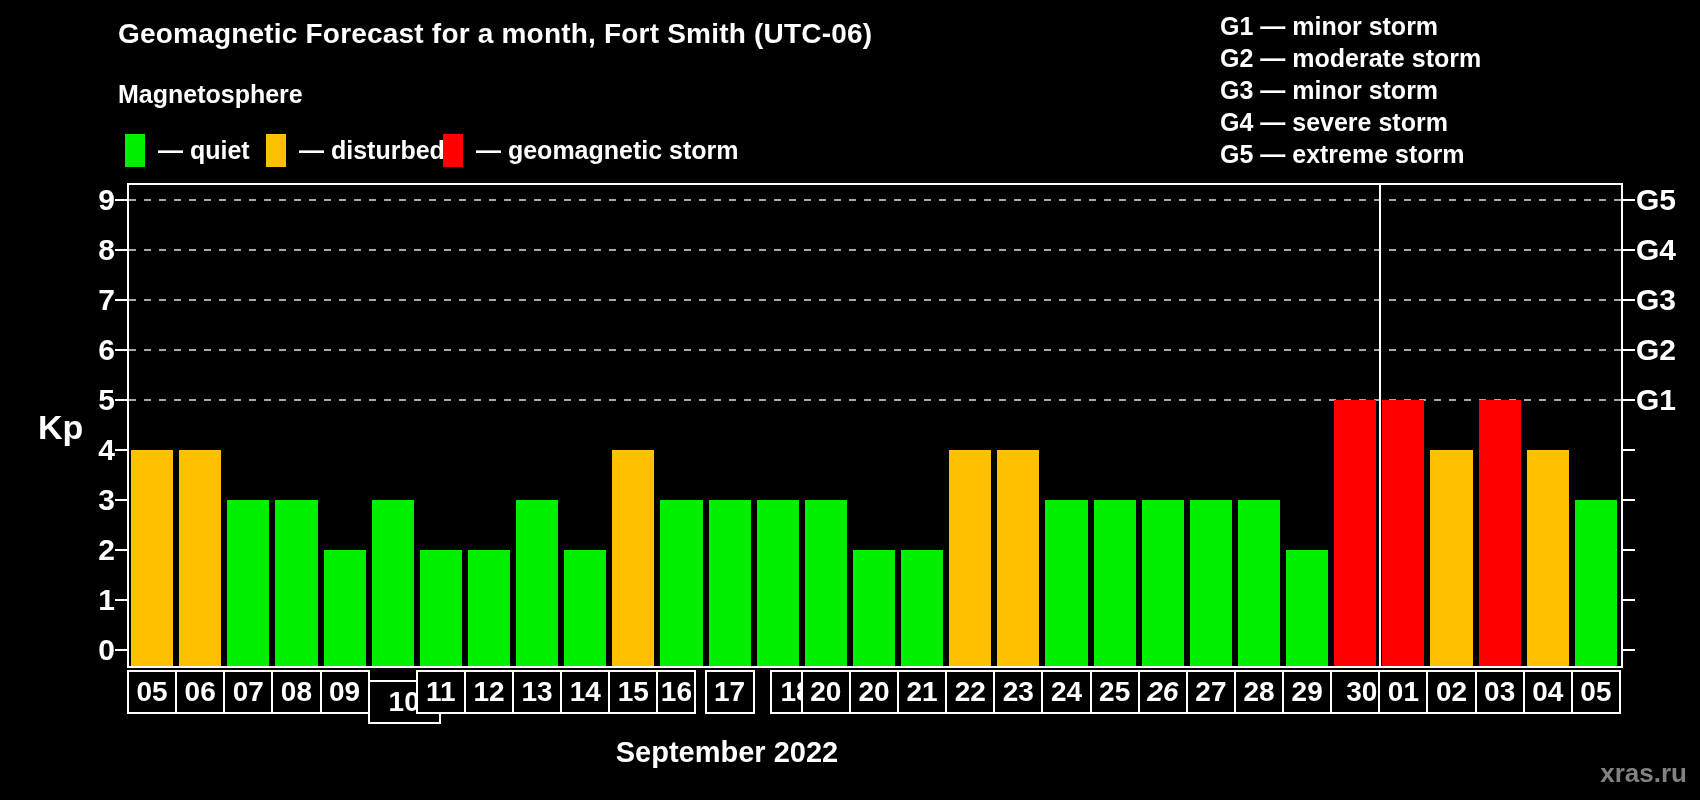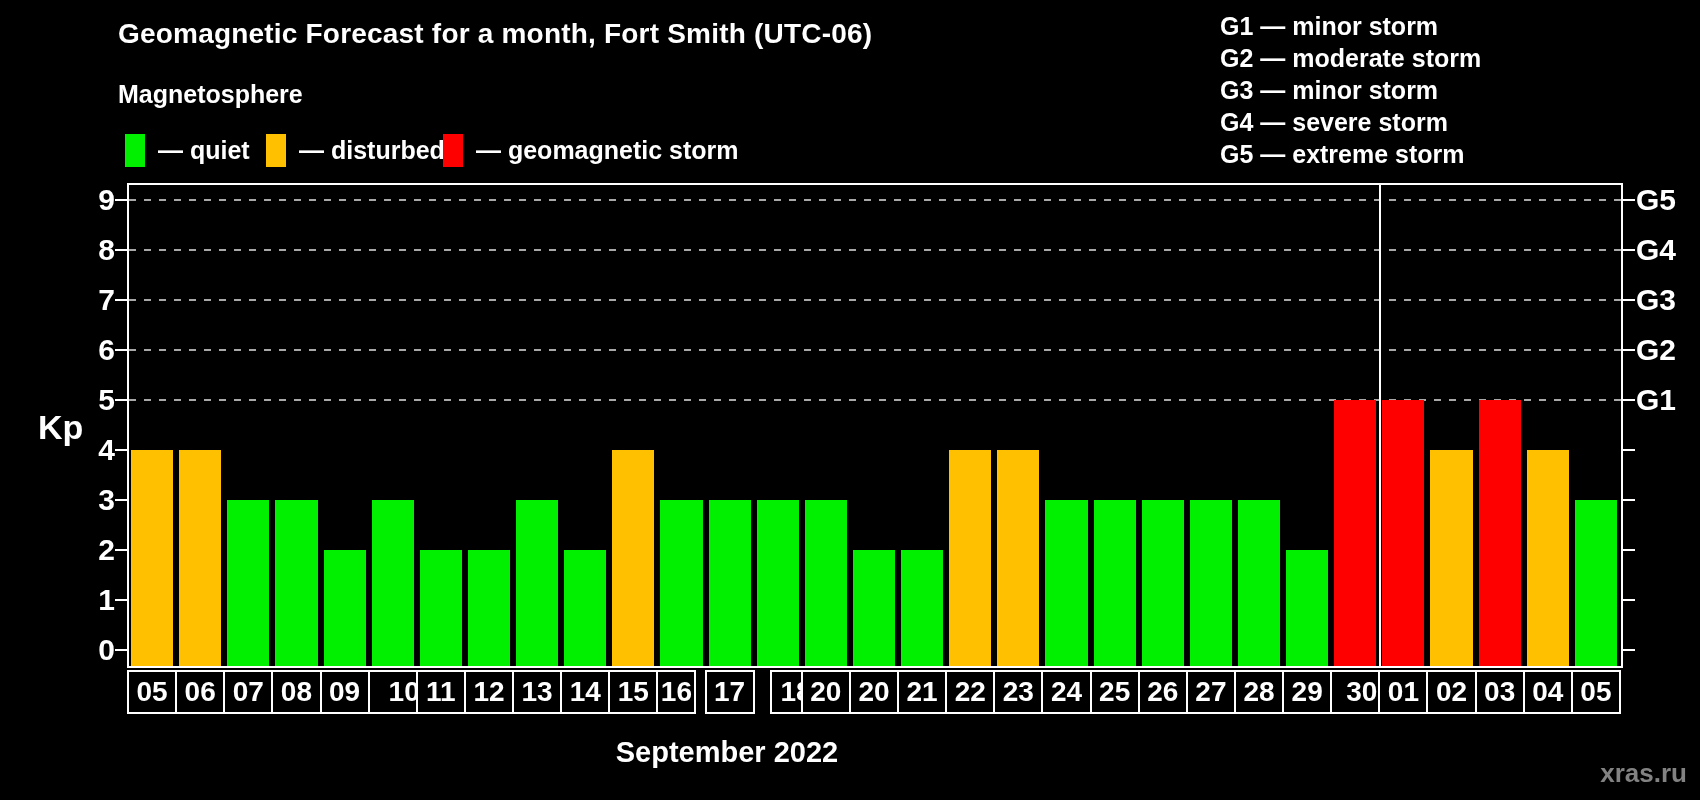--- a/index.html
+++ b/index.html
@@ -142,37 +142,37 @@
       <div class="glab" style="top: 230px;">G4</div>
       <div class="glab" style="top: 180px;">G5</div>
     </div>
 
   <div class="dayrow" id="dayrow">
       <div class="daybox" style="left: 0px; width: 50.129px;">05</div>
       <div class="daybox" style="left: 48.129px; width: 50.129px;">06</div>
       <div class="daybox" style="left: 96.2581px; width: 50.129px;">07</div>
       <div class="daybox" style="left: 144.387px; width: 50.129px;">08</div>
       <div class="daybox" style="left: 192.516px; width: 50.129px;">09</div>
-      <div class="daybox" style="left: 240.645px; width: 73px;">10</div>
+      <div class="daybox" style="left: 240.645px; width: 73px; margin-top: 10px;">10</div>
       <div class="daybox" style="left: 288.774px; width: 50.129px;">11</div>
       <div class="daybox" style="left: 336.903px; width: 50.129px;">12</div>
       <div class="daybox" style="left: 385.032px; width: 50.129px;">13</div>
       <div class="daybox" style="left: 433.161px; width: 50.129px;">14</div>
       <div class="daybox" style="left: 481.29px; width: 50.129px;">15</div>
       <div class="daybox" style="left: 529.419px; width: 40px;">16</div>
       <div class="daybox" style="left: 577.548px; width: 50.129px;">17</div>
       <div class="daybox" style="left: 618px; width: 52px; margin-left: 25px;">18</div>
       <div class="daybox" style="left: 673.806px; width: 50.129px;">20</div>
       <div class="daybox" style="left: 721.935px; width: 50.129px;">20</div>
       <div class="daybox" style="left: 770.065px; width: 50.129px;">21</div>
       <div class="daybox" style="left: 818.194px; width: 50.129px;">22</div>
       <div class="daybox" style="left: 866.323px; width: 50.129px;">23</div>
       <div class="daybox" style="left: 914.452px; width: 50.129px;">24</div>
       <div class="daybox" style="left: 962.581px; width: 50.129px;">25</div>
-      <div class="daybox" style="left: 1010.71px; width: 50.129px;">26</div>
+      <div class="daybox" style="left: 1010.71px; width: 50.129px; font-style: italic;">26</div>
       <div class="daybox" style="left: 1058.84px; width: 50.129px;">27</div>
       <div class="daybox" style="left: 1106.97px; width: 50.129px;">28</div>
       <div class="daybox" style="left: 1155.1px; width: 50.129px;">29</div>
       <div class="daybox" style="left: 1203.23px; width: 50.129px; padding-left: 13px;">30</div>
       <div class="daybox" style="left: 1251.35px; width: 50.129px;">01</div>
       <div class="daybox" style="left: 1299.48px; width: 50.129px;">02</div>
       <div class="daybox" style="left: 1347.61px; width: 50.129px;">03</div>
       <div class="daybox" style="left: 1395.74px; width: 50.129px;">04</div>
       <div class="daybox" style="left: 1443.87px; width: 50.129px;">05</div>
     </div>

